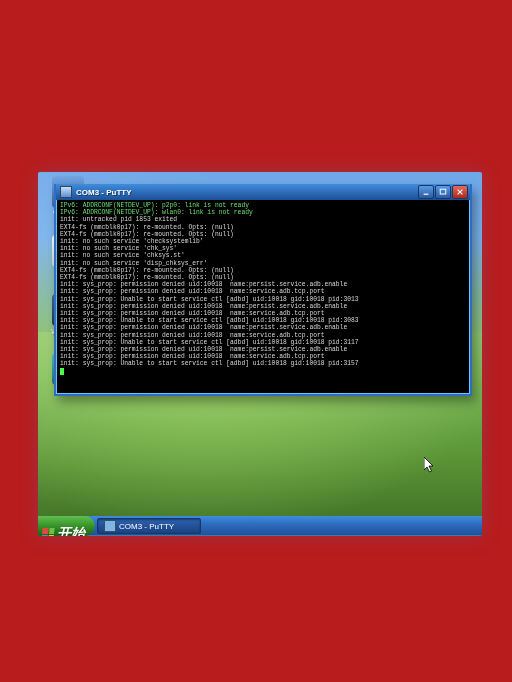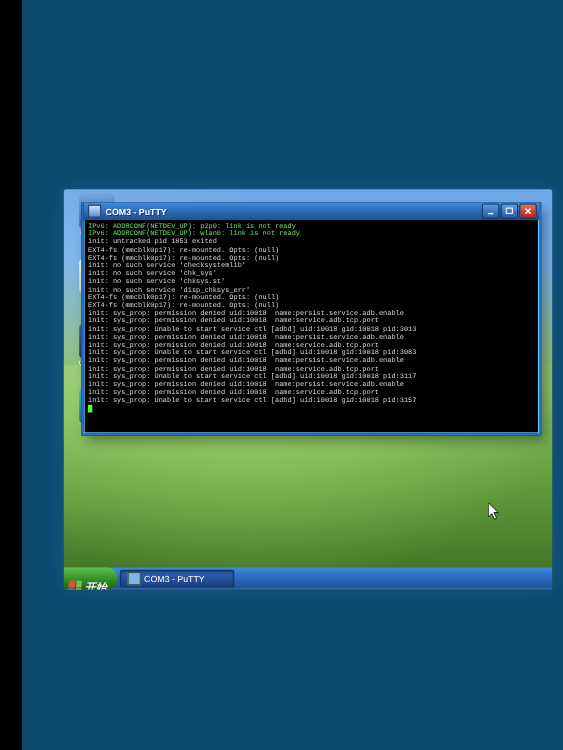--- a/index.html
+++ b/index.html
@@ -9,22 +9,21 @@
     height: 682px;
     overflow: hidden;
     font-family: Tahoma, Arial, sans-serif;
     background: #000;
   }
 
   
   .bezel {
     position: absolute;
     inset: 0;
-    background: #0c4a6e;
-    margin-left: 20px;
+    background: #b91c1c;
   }
 
   .screen {
     position: absolute;
     left: 38px;
     top: 172px;
     width: 444px;
     height: 364px;
     background: linear-gradient(to bottom,
       #6ea8e8 0%,
@@ -116,21 +115,21 @@
   }
   .start-btn {
     display: flex;
     align-items: center;
     gap: 3px;
     padding: 16px 10px 0 4px;
     background: linear-gradient(to bottom,#5fbf4f 0%,#2f8a22 60%,#1e6014 100%);
     border-radius: 0 10px 10px 0;
     color: #fff;
     font-weight: bold;
-    font-size: 10px;
+    font-size: 14px;
     font-style: italic;
     cursor: pointer;
     text-shadow: 0 1px 1px rgba(0,0,0,0.4);
   }
   .start-flag {
     width: 12px; height: 12px;
     display:grid; grid-template-columns:1fr 1fr; grid-template-rows:1fr 1fr;
     gap:1px; transform: skewX(-6deg);
   }
   .start-flag span:nth-child(1){background:#e24a3b;}

